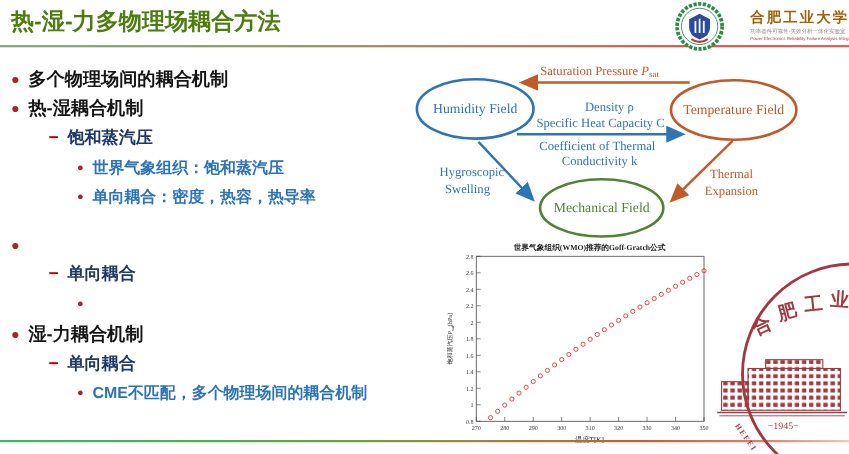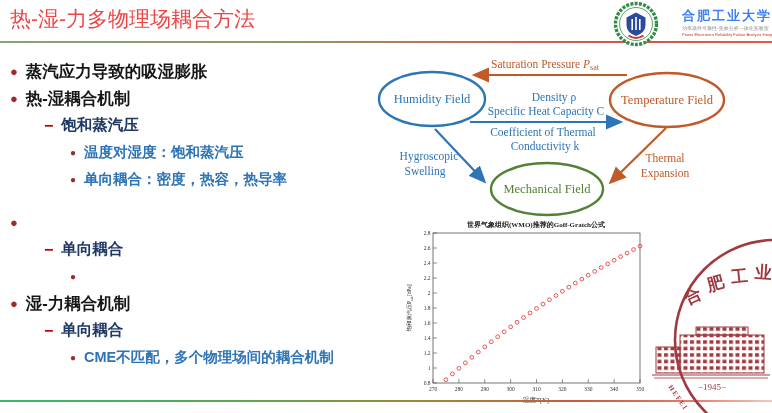--- a/index.html
+++ b/index.html
@@ -1,27 +1,27 @@
 <!DOCTYPE html>
 <html><head>
 <meta charset="utf-8">
 <style>
   html,body{margin:0;padding:0;background:#e9e9e9;}
   .slide{position:relative;width:772px;height:413px;background:#fff;overflow:hidden;
          font-family:"Liberation Sans",sans-serif;}
   
-  .title{position:absolute;left:10px;top:5px;font-size:21px;font-weight:400;color:#ef4444;}
+  .title{position:absolute;left:10px;top:5px;font-size:21px;font-weight:700;color:#4d7c0f;}
   .rule-top{position:absolute;left:0;top:41px;width:772px;height:2px;
             background:linear-gradient(90deg,#86a478 0%,#8f9a63 35%,#c2704f 60%,#d9534a 80%,#e05a50 100%);}
   .rule-bottom{position:absolute;left:0;top:400px;width:772px;height:2px;
             background:linear-gradient(90deg,#37b96e 0%,#5aa84f 30%,#9a8a3a 55%,#c75b3a 75%,#e77d6c 90%,#f2c7bd 100%);}
   .logo-top{position:absolute;left:610px;top:1px;width:162px;height:47px;z-index:5;}
   .logo-emblem{position:absolute;left:2px;top:0px;}
   .uni-name{position:absolute;left:72px;top:6px;font-family:"Liberation Serif",serif;
-            font-weight:700;font-size:13px;color:#3b82f6;letter-spacing:2px;white-space:nowrap;}
+            font-weight:700;font-size:13px;color:#a16207;letter-spacing:2px;white-space:nowrap;}
   .lab-cn{position:absolute;left:72px;top:24px;font-size:5px;color:#8a8a8a;white-space:nowrap;}
   .lab-en{position:absolute;left:72px;top:31px;font-size:4px;color:#c0392b;white-space:nowrap;}
   
   .bullets{position:absolute;left:8px;top:58px;width:390px;}
   .b{display:flex;align-items:center;height:27px;white-space:nowrap;}
   .b .mk{margin-right:8px;}
   .l1{font-size:16.5px;font-weight:700;color:#151515;padding-left:2px;}
   .l1 .mk{color:#9e2a2b;font-size:13px;}
   .l2{font-size:15.5px;font-weight:700;color:#1f3864;padding-left:36px;}
   .l2 .mk{color:#c00000;font-size:16px;font-weight:700;}
@@ -54,33 +54,33 @@
       <path d="M16.5 34.5 Q24 39.5 31.5 34.5" stroke="#C0392B" stroke-width="2" fill="none"></path>
     </svg>
     <div class="uni-name">合肥工业大学</div>
     <div class="lab-cn">功率器件可靠性-失效分析一体化实验室</div>
     <div class="lab-en">Power Electronics Reliability Failure Analysis Integrated Laboratory, HFUT</div>
   </div>
 
   <div class="bullets">
     <div class="b l1">
         <span class="mk">●</span>
-        <span>蒸汽应力导致的吸湿膨胀</span>
+        <span>多个物理场间的耦合机制</span>
       </div>
     <div class="b l1">
         <span class="mk">●</span>
         <span>热-湿耦合机制</span>
       </div>
     <div class="b l2">
         <span class="mk">−</span>
         <span>饱和蒸汽压</span>
       </div>
     <div class="b l3">
         <span class="mk">●</span>
-        <span>温度对湿度：饱和蒸汽压</span>
+        <span>世界气象组织：饱和蒸汽压</span>
       </div>
     <div class="b l3">
         <span class="mk">●</span>
         <span>单向耦合：密度，热容，热导率</span>
       </div>
     <div class="b l1 gap">
         <span class="mk">●</span>
       </div>
     <div class="b l2">
         <span class="mk">−</span>

